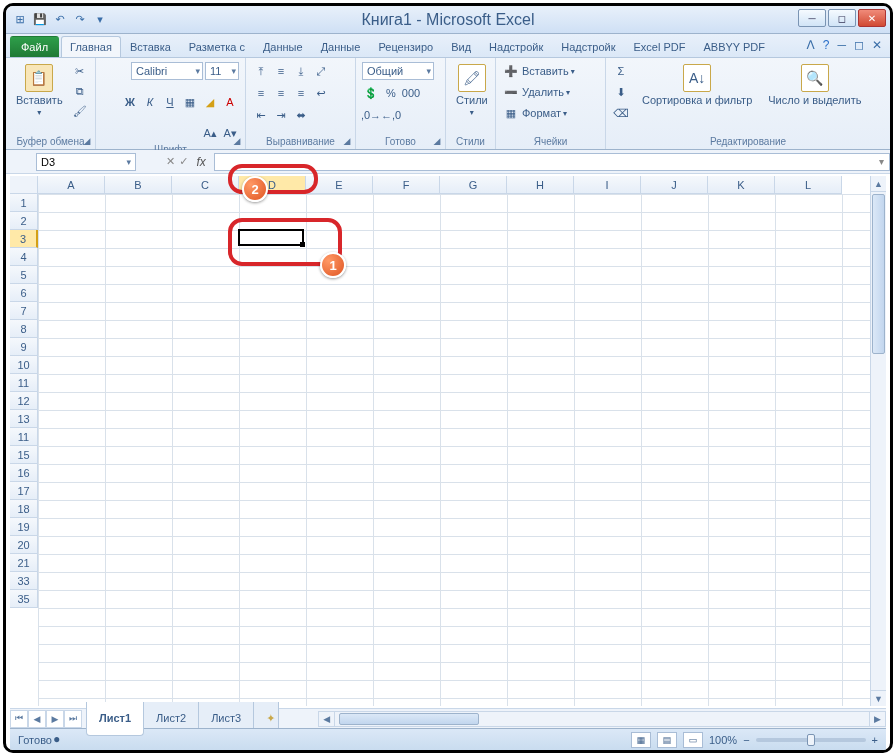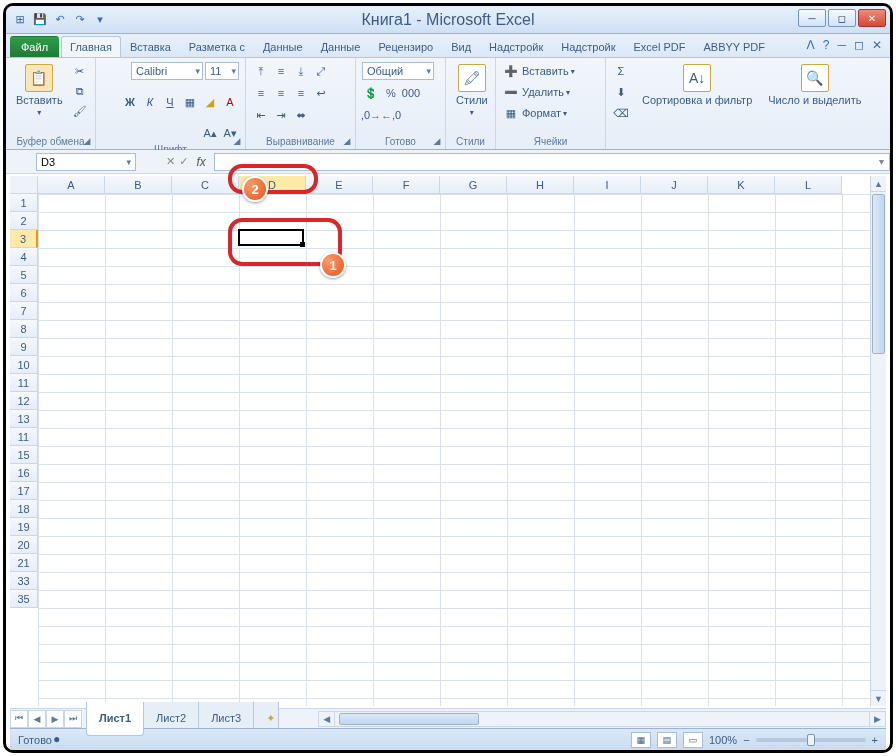--- a/index.html
+++ b/index.html
@@ -258,20 +258,21 @@
         </div>
         <div class="big-btn">
           <div class="ic" style="background:#fff;">A↓</div>
           <span style="text-align:center; line-height:1.1;">Сортировка и фильтр</span>
         </div>
         <div class="big-btn">
           <div class="ic" style="background:#fff;">🔍</div>
           <span style="text-align:center; line-height:1.1;">Число и выделить</span>
         </div>
       </div>
+      <div class="group-label">Редактирование</div>
     </div>
   </div>
 
   <div class="fbar">
     <div class="namebox">
       <span>D3</span>
     </div>
     <div class="fx-btns">
       <span>✕</span>
       <span>✓</span>

